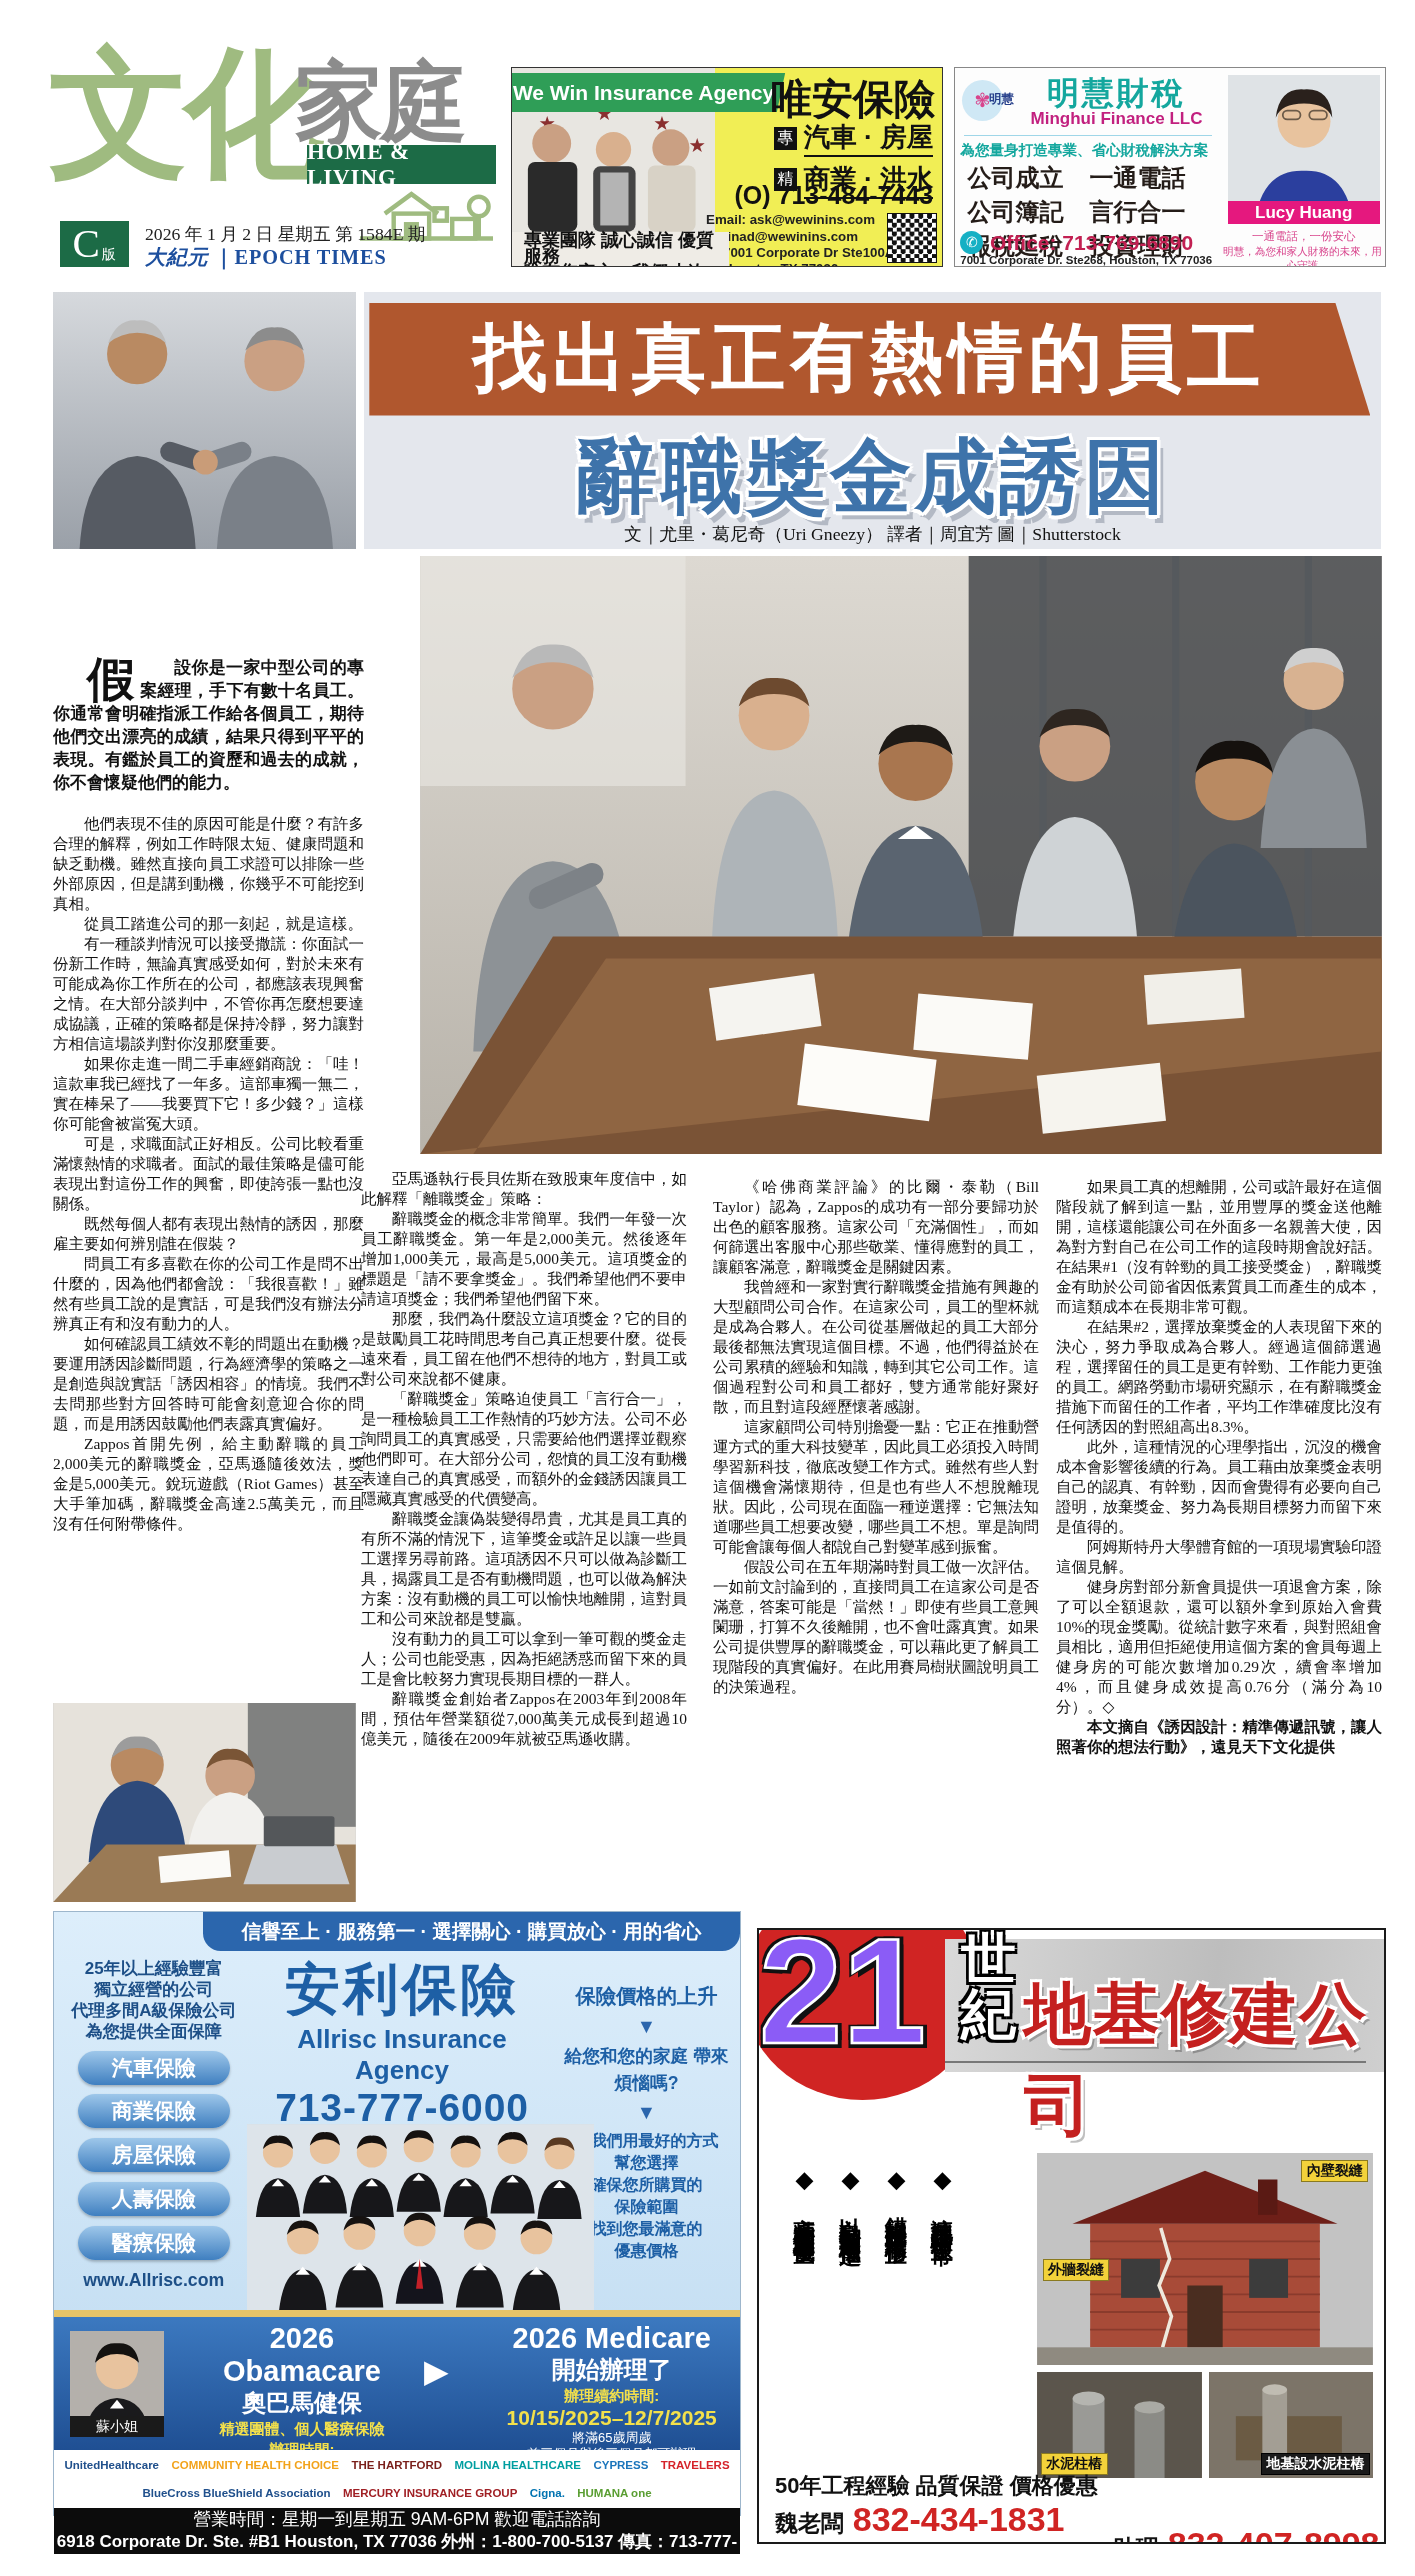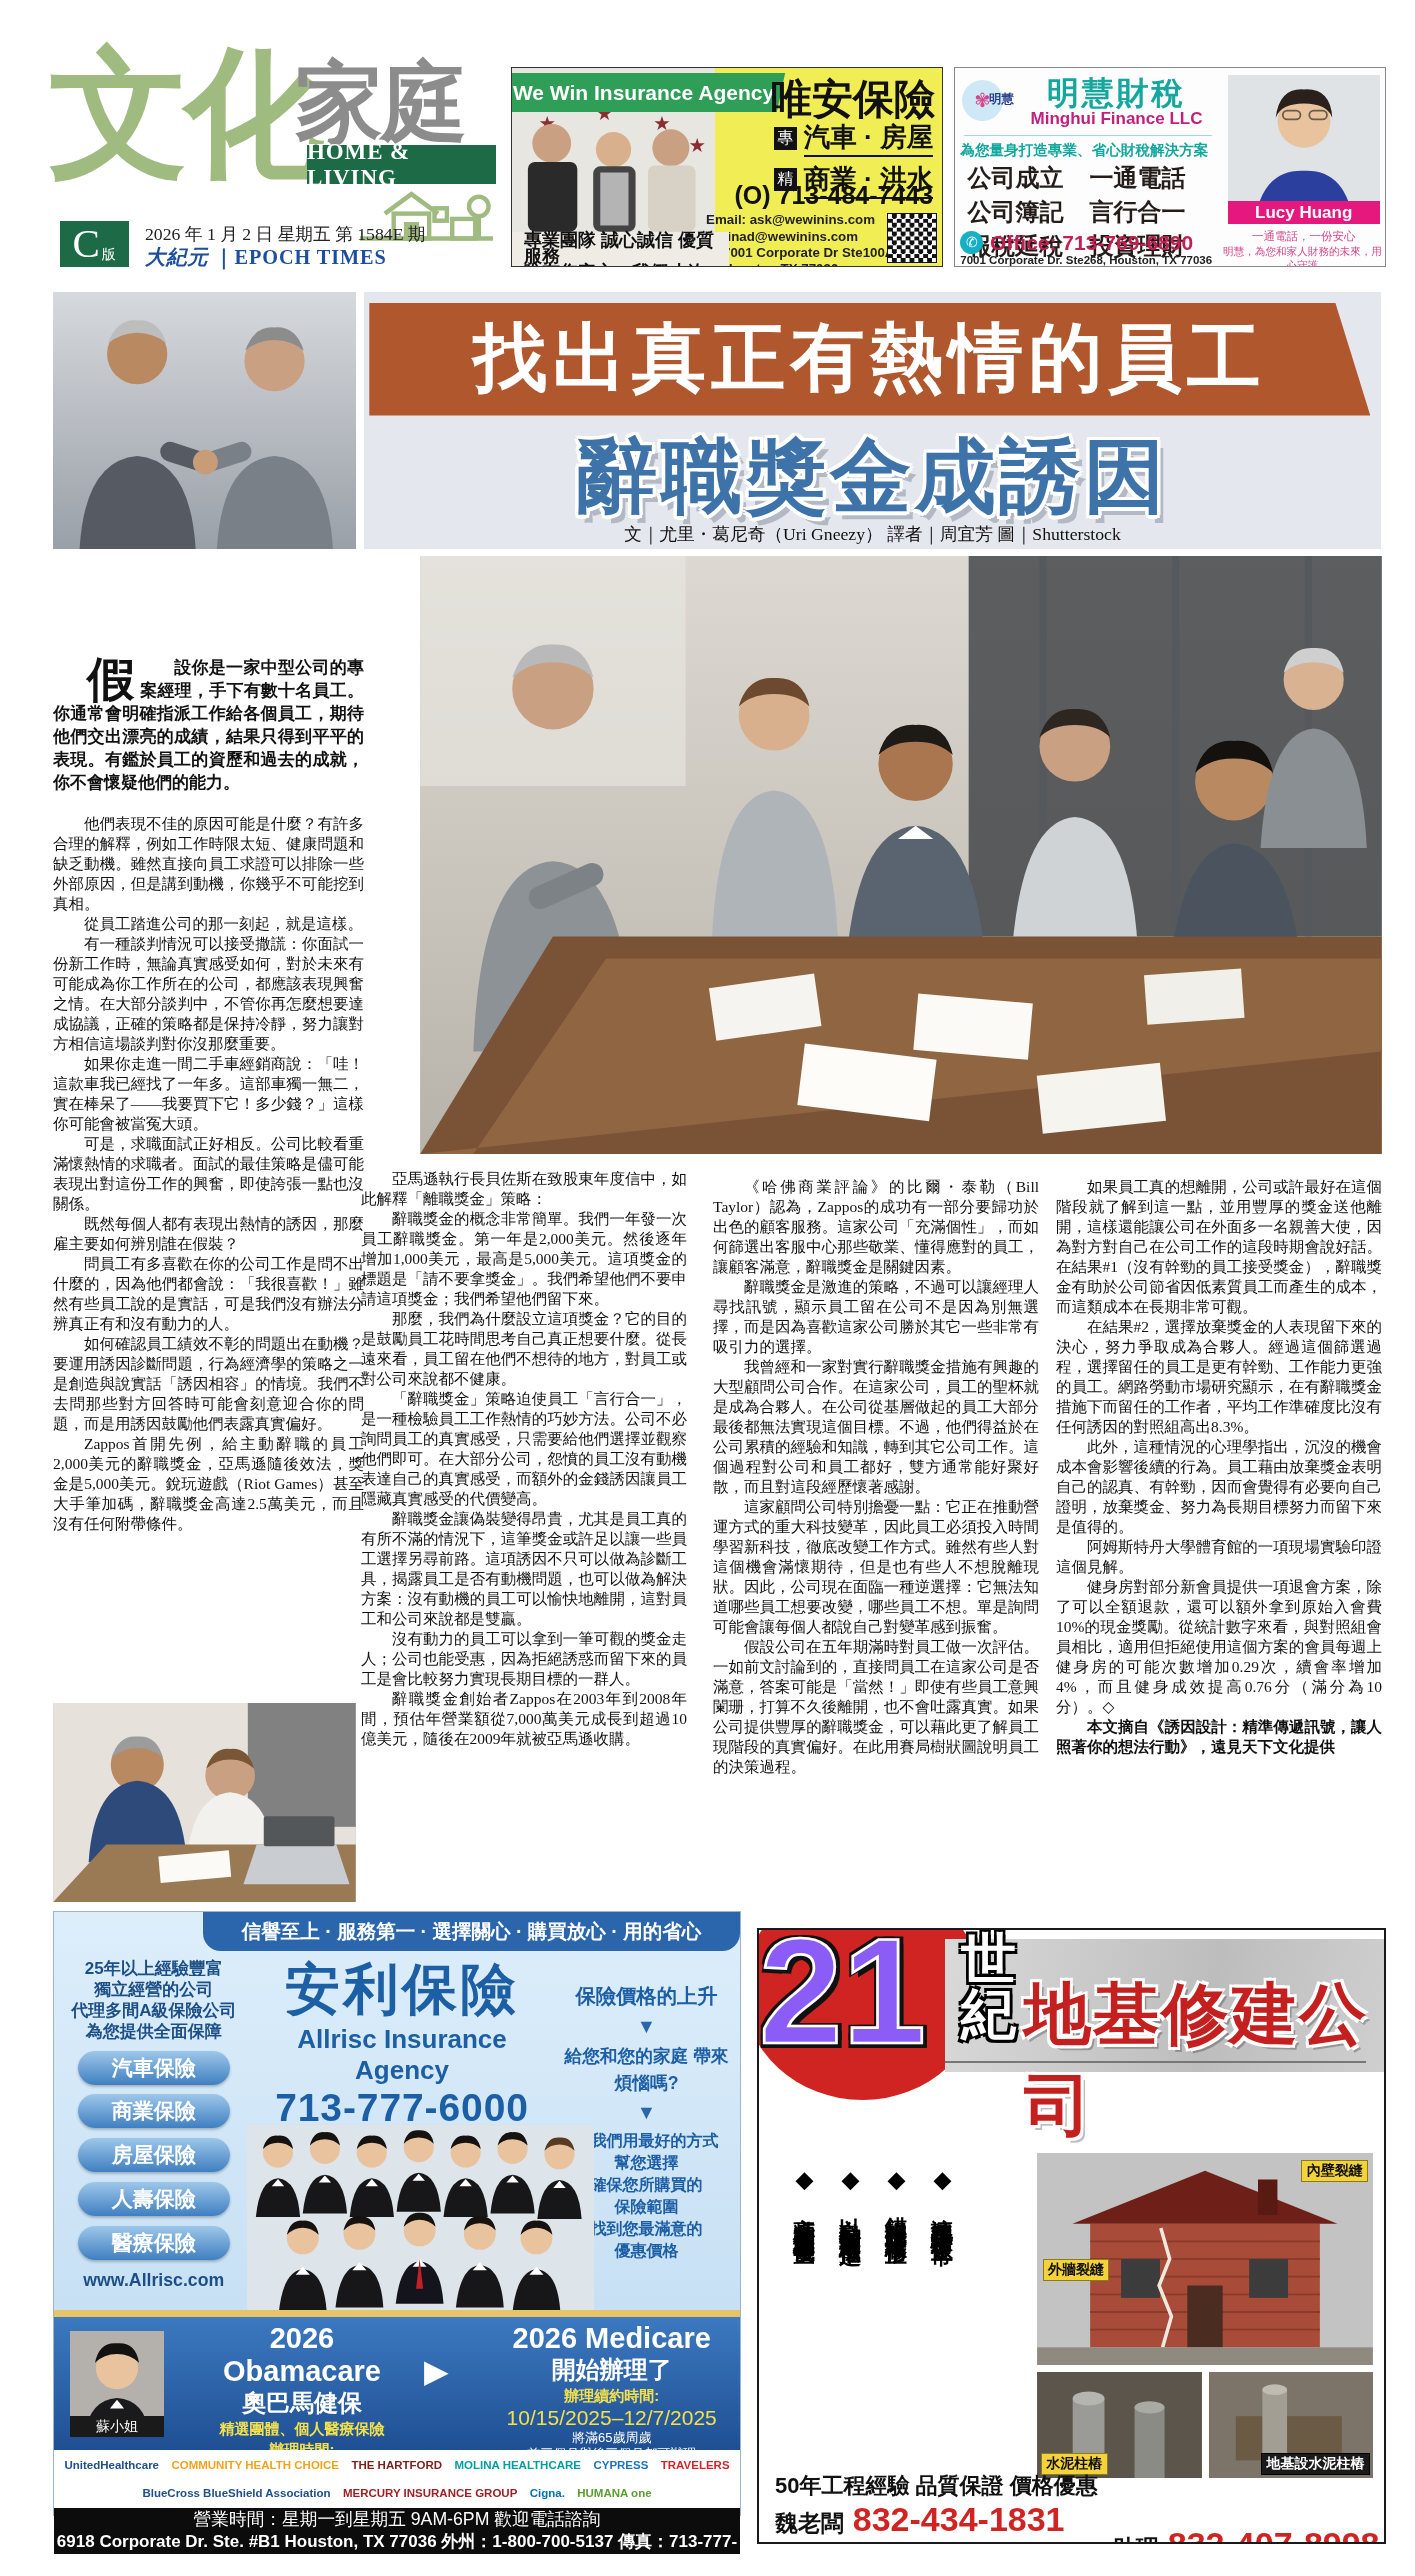--- a/index.html
+++ b/index.html
@@ -115,21 +115,21 @@
   .al-blue{position:absolute;left:0;top:405px;width:100%;height:133px;background:linear-gradient(180deg,#3c79c0,#1f4f93);}
   .al-gold{position:absolute;left:0;top:398px;width:100%;height:7px;background:#e7c468;}
   .al-gold:after{content:"";position:absolute;left:46%;top:7px;border-left:26.5px solid transparent;border-right:26.5px solid transparent;border-top:14px solid #e7c468;}
   .al-su{position:absolute;left:16px;top:14px;width:94px;height:104px;background:#b9b5b0;}
   .al-su-label{position:absolute;left:16px;top:99px;width:94px;height:21px;background:#1a1a1a;color:#fff;font-size:14px;text-align:center;line-height:21px;}
   .al-oba{position:absolute;left:133px;top:5.3px;width:230px;text-align:center;color:#fff;}
   .al-med{position:absolute;right:8.8px;top:5.3px;width:239px;text-align:center;color:#fff;}
   .al-h1{font-weight:800;font-size:29px;}
   .al-h2{font-weight:800;font-size:24px;margin-top:-1.8px;}
   .al-y{color:#f3e04b;font-weight:700;font-size:15px;margin-top:1.8px;}
-  .al-date{color:#f3e04b;font-weight:400;font-size:21px;}
+  .al-date{color:#f3e04b;font-weight:700;font-size:21px;}
   .al-w{color:#fff;font-size:13px;line-height:16px;}
   .al-play{position:absolute;left:370px;top:35px;color:#fff;font-size:32px;}
   .al-logos{position:absolute;left:0;top:538px;width:100%;height:58px;background:#fff;display:flex;flex-wrap:wrap;
             align-items:center;justify-content:center;gap:3.5px 12.4px;padding:1.8px 5.3px;box-sizing:border-box;}
   .al-logos div{font-weight:800;font-size:11.5px;color:#20508c;}
   .al-logos div:nth-child(2){color:#f2a31b;}
   .al-logos div:nth-child(3){color:#7a1f1a;}
   .al-logos div:nth-child(4){color:#009ea0;}
   .al-logos div:nth-child(5){color:#1b75bb;}
   .al-logos div:nth-child(6){color:#d5232a;}
@@ -397,21 +397,20 @@
       <p>那麼，我們為什麼設立這項獎金？它的目的是鼓勵員工花時間思考自己真正想要什麼。從長遠來看，員工留在他們不想待的地方，對員工或對公司來說都不健康。</p>
       <p>「辭職獎金」策略迫使員工「言行合一」，是一種檢驗員工工作熱情的巧妙方法。公司不必詢問員工的真實感受，只需要給他們選擇並觀察他們即可。在大部分公司，怨憤的員工沒有動機表達自己的真實感受，而額外的金錢誘因讓員工隱藏真實感受的代價變高。</p>
       <p>辭職獎金讓偽裝變得昂貴，尤其是員工真的有所不滿的情況下，這筆獎金或許足以讓一些員工選擇另尋前路。這項誘因不只可以做為診斷工具，揭露員工是否有動機問題，也可以做為解決方案：沒有動機的員工可以愉快地離開，這對員工和公司來說都是雙贏。</p>
       <p>沒有動力的員工可以拿到一筆可觀的獎金走人；公司也能受惠，因為拒絕誘惑而留下來的員工是會比較努力實現長期目標的一群人。</p>
       <p>辭職獎金創始者Zappos在2003年到2008年間，預估年營業額從7,000萬美元成長到超過10億美元，隨後在2009年就被亞馬遜收購。</p>
     </div>
 </div>
 <div class="col col3">
   <div>
       <p>《哈佛商業評論》的比爾・泰勒（Bill Taylor）認為，Zappos的成功有一部分要歸功於出色的顧客服務。這家公司「充滿個性」，而如何篩選出客服中心那些敬業、懂得應對的員工，讓顧客滿意，辭職獎金是關鍵因素。</p>
-      <p>辭職獎金是激進的策略，不過可以讓經理人尋找訊號，顯示員工留在公司不是因為別無選擇，而是因為喜歡這家公司勝於其它一些非常有吸引力的選擇。</p>
       <p>我曾經和一家對實行辭職獎金措施有興趣的大型顧問公司合作。在這家公司，員工的聖杯就是成為合夥人。在公司從基層做起的員工大部分最後都無法實現這個目標。不過，他們得益於在公司累積的經驗和知識，轉到其它公司工作。這個過程對公司和員工都好，雙方通常能好聚好散，而且對這段經歷懷著感謝。</p>
       <p>這家顧問公司特別擔憂一點：它正在推動營運方式的重大科技變革，因此員工必須投入時間學習新科技，徹底改變工作方式。雖然有些人對這個機會滿懷期待，但是也有些人不想脫離現狀。因此，公司現在面臨一種逆選擇：它無法知道哪些員工想要改變，哪些員工不想。單是詢問可能會讓每個人都說自己對變革感到振奮。</p>
       <p>假設公司在五年期滿時對員工做一次評估。一如前文討論到的，直接問員工在這家公司是否滿意，答案可能是「當然！」即使有些員工意興闌珊，打算不久後離開，也不會吐露真實。如果公司提供豐厚的辭職獎金，可以藉此更了解員工現階段的真實偏好。在此用賽局樹狀圖說明員工的決策過程。</p>
     </div>
 </div>
 <div class="col col4">
   <div>
       <p>如果員工真的想離開，公司或許最好在這個階段就了解到這一點，並用豐厚的獎金送他離開，這樣還能讓公司在外面多一名親善大使，因為對方對自己在公司工作的這段時期會說好話。在結果#1（沒有幹勁的員工接受獎金），辭職獎金有助於公司節省因低素質員工而產生的成本，而這類成本在長期非常可觀。</p>
       <p>在結果#2，選擇放棄獎金的人表現留下來的決心，努力爭取成為合夥人。經過這個篩選過程，選擇留任的員工是更有幹勁、工作能力更強的員工。網路勞動市場研究顯示，在有辭職獎金措施下而留任的工作者，平均工作準確度比沒有任何誘因的對照組高出8.3%。</p>
       <p>此外，這種情況的心理學指出，沉沒的機會成本會影響後續的行為。員工藉由放棄獎金表明自己的認真、有幹勁，因而會覺得有必要向自己證明，放棄獎金、努力為長期目標努力而留下來是值得的。</p>

